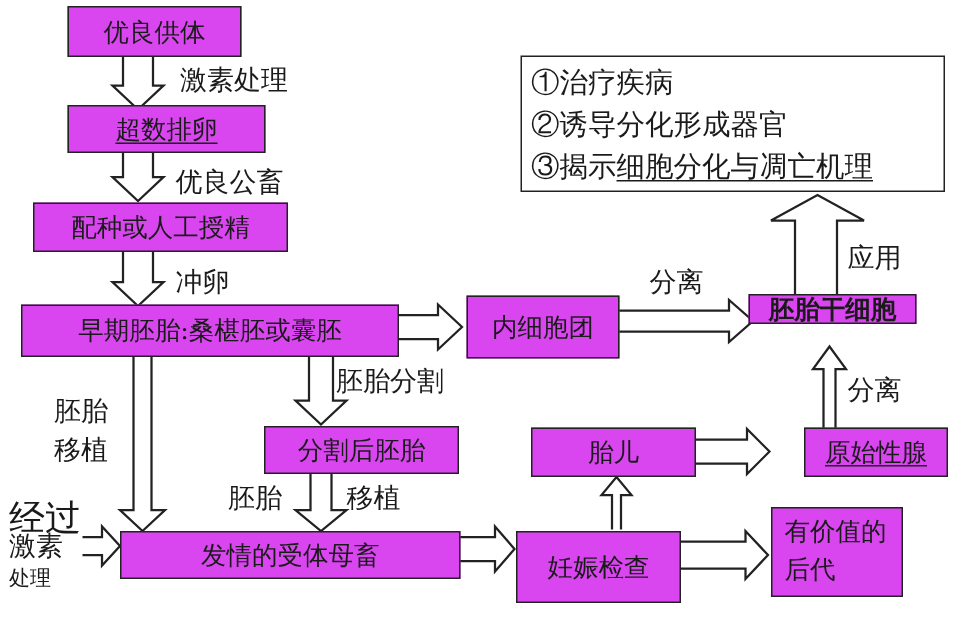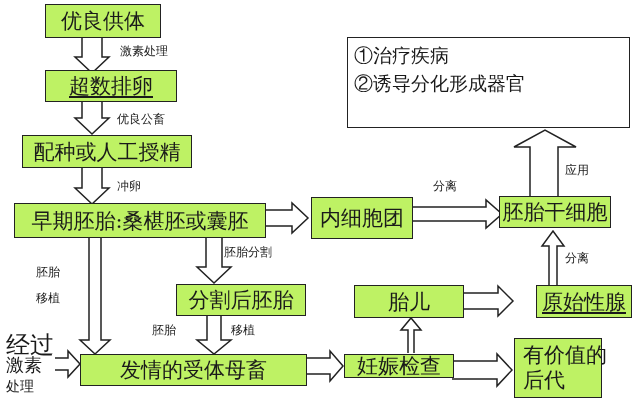--- a/index.html
+++ b/index.html
@@ -1,20 +1,20 @@
 <!DOCTYPE html>
 <html><head>
 <meta charset="utf-8">
 <style>
   html, body { margin: 0; padding: 0; background: #ffffff; }
   body { width: 640px; height: 414px; position: relative; overflow: hidden;
          font-family: "DejaVu Serif", "Liberation Serif", serif; color: #1a1a1a; }
-  .box { position: absolute; border: 1.6px solid #222; background: #bef264; box-sizing: border-box;
-         display: flex; align-items: center; justify-content: center; font-size: 21px; white-space: nowrap; }
-  .lbl { position: absolute; font-size: 12px; white-space: nowrap; line-height: 1; }
+  .box { position: absolute; border: 1.6px solid #222; background: #d946ef; box-sizing: border-box;
+         display: flex; align-items: center; justify-content: center; font-size: 17px; white-space: nowrap; }
+  .lbl { position: absolute; font-size: 18px; white-space: nowrap; line-height: 1; }
   .u { text-decoration: underline; text-underline-offset: 3px; }
   svg.arrows { position: absolute; left: 0; top: 0; }
   .app-box { position: absolute; border: 1.6px solid #222; box-sizing: border-box; background:#fff;
              left: 347px; top: 37px; width: 283px; height: 91px; padding: 3px 0 0 6px; font-size: 19px; line-height: 28px; }
   .app-box div { white-space: nowrap; }
 </style>
 </head>
 <body>
 
 <svg class="arrows" width="640" height="414">
@@ -60,46 +60,47 @@
   </div>
 <div class="box" style="left:22px;top:135px;width:170px;height:33px;">
     <span>配种或人工授精</span>
   </div>
 <div class="box" style="left:14px;top:203px;width:252px;height:35px;">
     <span>早期胚胎:桑椹胚或囊胚</span>
   </div>
 <div class="box" style="left:311px;top:197px;width:102px;height:42px;">
     <span>内细胞团</span>
   </div>
-<div class="box" style="left:499px;top:196px;width:112px;height:32px;">
+<div class="box" style="left:499px;top:196px;width:112px;height:20px;font-weight:bold;">
     <span>胚胎干细胞</span>
   </div>
 <div class="box" style="left:176px;top:284px;width:130px;height:32px;">
     <span>分割后胚胎</span>
   </div>
 <div class="box" style="left:80px;top:354px;width:227px;height:32px;">
     <span>发情的受体母畜</span>
   </div>
-<div class="box" style="left:344px;top:354px;width:110px;height:24px;">
+<div class="box" style="left:344px;top:354px;width:110px;height:48px;">
     <span>妊娠检查</span>
   </div>
 <div class="box" style="left:354px;top:285px;width:110px;height:33px;">
     <span>胎儿</span>
   </div>
 <div class="box" style="left:536px;top:285px;width:96px;height:33px;">
     <span class="u">原始性腺</span>
   </div>
 <div class="box" style="left:514px;top:338px;width:88px;height:60px;flex-direction:column;align-items:flex-start;padding-left:8px;line-height:25px;">
   <span>有价值的</span>
   <span>后代</span>
 </div>
 
 <div class="app-box">
   <div>①治疗疾病</div>
   <div>②诱导分化形成器官</div>
+  <div><span>③揭示</span><span class="u">细胞分化与凋亡机理</span></div>
 </div>
 
 <span class="lbl" style="left:120px;top:45px;">激素处理</span>
 <span class="lbl" style="left:117px;top:113px;">优良公畜</span>
 <span class="lbl" style="left:117px;top:180px;">冲卵</span>
 <span class="lbl" style="left:433px;top:180px;">分离</span>
 <span class="lbl" style="left:565px;top:164px;">应用</span>
 <span class="lbl" style="left:565px;top:252px;">分离</span>
 <span class="lbl" style="left:224px;top:246px;">胚胎分割</span>
 <span class="lbl" style="left:36px;top:266px;">胚胎</span>

